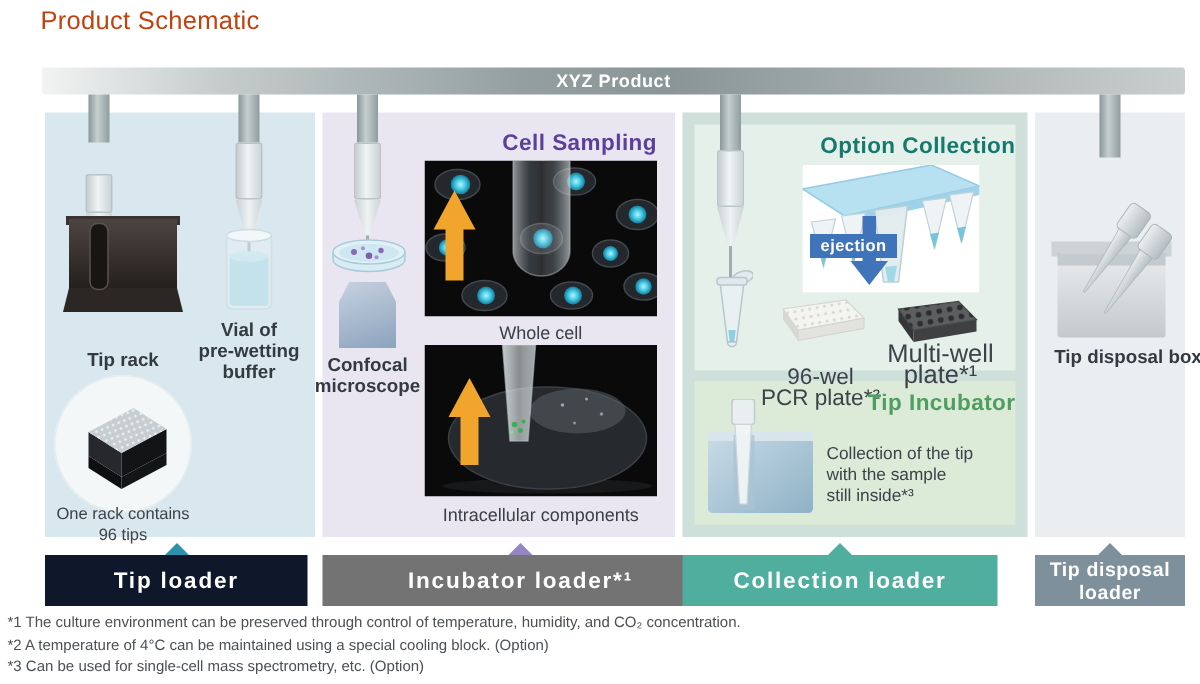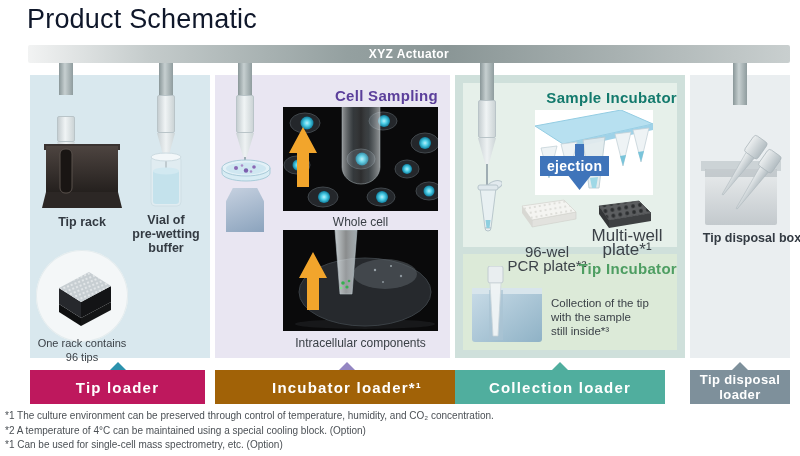--- a/index.html
+++ b/index.html
@@ -1,21 +1,21 @@
 <!DOCTYPE html>
 <html><head>
 <meta charset="utf-8">
 <style>
   html,body { margin:0; padding:0; background:#ffffff; }
   #app { position:relative; width:800px; height:456px; background:#ffffff;
          font-family:"Liberation Sans", sans-serif; overflow:hidden; }
   .abs { position:absolute; }
   .preline { white-space:pre-line; }
 
-  #page-title { left:27px; top:4px; font-size:27px; color:#0f172a; letter-spacing:.2px; }
+  #page-title { left:27px; top:4px; font-size:17px; color:#c2410c; letter-spacing:.2px; }
 
   #actuator-bar { left:28px; top:45px; width:762px; height:18px; border-radius:2px;
     background:linear-gradient(90deg,#f2f3f3 0%,#c4cbcb 16%,#94a0a0 42%,#8a9696 55%,#a9b2b2 78%,#c9cfcf 100%);
     display:flex; align-items:center; justify-content:center;
     color:#ffffff; font-weight:bold; font-size:12px; letter-spacing:.4px; }
 
   .rod { position:absolute; width:14px; top:63px;
     background:linear-gradient(90deg,#899698,#c6cfd0 42%,#8f9c9e); }
   .pip-body { position:absolute; width:18px; box-sizing:border-box;
     background:linear-gradient(90deg,#c6ced1,#f0f4f5 45%,#ccd4d6); border:1px solid #b9c4c8; border-radius:2px; }
@@ -45,46 +45,46 @@
   #microscope-body { left:226px; top:188px; width:38px; height:44px;
     background:linear-gradient(160deg,#c6d1e0,#8ba3bd);
     clip-path:polygon(18% 0,82% 0,100% 30%,100% 100%,0 100%,0 30%); }
 
   .banner { position:absolute; top:370px; height:34px; display:flex; align-items:center;
     justify-content:center; color:#fff; font-weight:bold; font-size:15px; letter-spacing:1.2px;
     text-align:center; }
   .banner .notch { position:absolute; top:-8px; left:50%; margin-left:-8px; width:0; height:0;
     border-left:8px solid transparent; border-right:8px solid transparent;
     border-bottom:8px solid currentColor; color:inherit; }
-  #banner-tip       { left:30px;  width:175px; background:#be185d; }
+  #banner-tip       { left:30px;  width:175px; background:#0f172a; }
   #banner-tip .notch { color:#2b92ad; }
-  #banner-incubator { left:215px; width:264px; background:#a16207; }
+  #banner-incubator { left:215px; width:264px; background:#737373; }
   #banner-incubator .notch { color:#9486c2; }
   #banner-collection{ left:455px; width:210px; background:#50ae9e; }
   #banner-collection .notch { color:#50ae9e; }
   #banner-disposal  { left:690px; width:100px; background:#7e909b; font-size:13px;
                       line-height:15px; letter-spacing:.4px; }
   #banner-disposal .notch { color:#7e909b; }
 
   #ejection-label { left:540px; top:156px; background:#3f74ba; color:#fff; font-weight:bold;
-    font-size:14px; padding:2px 7px; letter-spacing:.3px; }
+    font-size:11px; padding:2px 7px; letter-spacing:.3px; }
 
   #footnotes { left:5px; top:409px; font-size:10px; line-height:14.5px; color:#4b5055; }
 
   svg { display:block; }
 </style>
 </head>
 <body>
 
 <div id="app">
 
   <div id="page-title" class="abs">Product Schematic</div>
 
   <div id="actuator-bar" class="abs">
-    <span>XYZ Actuator</span>
+    <span>XYZ Product</span>
   </div>
 
   <div id="panel-tip-loader" class="panel"></div>
   <div id="panel-incubator" class="panel"></div>
   <div id="panel-collection" class="panel"></div>
   <div id="panel-disposal" class="panel"></div>
   <div id="sub-sample" class="subpanel"></div>
   <div id="sub-tipcol" class="subpanel"></div>
 
   <div class="rod" style="left:59px;height:32px"></div>
@@ -122,21 +122,21 @@
     <rect x="18" y="5" width="12" height="44" rx="5" fill="#191513" stroke="#5a524d" stroke-width="1"></rect>
   </svg>
 
   <svg class="abs" style="left:145px;top:150px" width="42" height="62" viewBox="0 0 42 62">
     <rect x="8" y="20" width="26" height="34" rx="3" fill="#a6d6e6"></rect>
     <ellipse cx="21" cy="21" rx="13" ry="3.5" fill="#bfe3ee"></ellipse>
     <rect x="6" y="6" width="30" height="50" rx="4" fill="#e9f1f5" opacity="0.45" stroke="#c3d5dc"></rect>
     <ellipse cx="21" cy="7" rx="15" ry="4" fill="#f2f7f9" stroke="#ccdbe1"></ellipse>
   </svg>
 
-  <div class="lbl" style="left:42px;width:80px;top:215px">Tip rack</div>
+  <div class="lbl" style="left:42px;width:80px;top:233px">Tip rack</div>
   <div class="lbl preline" style="left:126px;width:80px;top:213px">Vial of
 pre-wetting
 buffer</div>
 
   <div id="circle-badge" class="abs"></div>
   <svg class="abs" style="left:49px;top:266px" width="66" height="60" viewBox="0 0 66 60">
     <defs>
         <pattern id="rpdots" width="4" height="4" patternUnits="userSpaceOnUse" patternTransform="rotate(-22)">
       <circle cx="2" cy="2" r="0.9" fill="#eef1f2"></circle>
         </pattern>
@@ -158,20 +158,22 @@
     <ellipse cx="26" cy="10" rx="24" ry="8" fill="#e3f1f7" stroke="#a9cbd9"></ellipse>
     <ellipse cx="26" cy="10.5" rx="20" ry="6" fill="#cfe7f1"></ellipse>
     <circle cx="16" cy="10" r="2" fill="#8a68b4"></circle>
       <circle cx="26" cy="12.5" r="2.2" fill="#7d5fae"></circle>
     <circle cx="34" cy="9" r="1.8" fill="#8a68b4"></circle>
       <circle cx="22" cy="7.5" r="1.3" fill="#a98cc8"></circle>
     <circle cx="31" cy="13.5" r="1.3" fill="#a98cc8"></circle>
   </svg>
 
   <div id="microscope-body" class="abs"></div>
+  <div class="lbl preline" style="left:205px;width:80px;top:236px">Confocal
+microscope</div>
 
   <svg class="abs" style="left:283px;top:107px" width="155" height="104" viewBox="0 0 155 104">
     <defs>
       <radialGradient id="nucg">
           <stop offset="0" stop-color="#b8f0fa"></stop>
           <stop offset="0.45" stop-color="#4fd0e8"></stop>
           <stop offset="1" stop-color="#0f7e9e"></stop>
         </radialGradient>
       <linearGradient id="tbg" x1="0" y1="0" x2="1" y2="0">
         <stop offset="0" stop-color="#eef3f5" stop-opacity="0.6"></stop>
@@ -227,21 +229,21 @@
       <circle cx="100" cy="52" r="1" fill="#8d969c"></circle>
     <polygon points="52,0 74,0 69,64 57,64" fill="url(#ppg)" stroke="#b6c1c6" stroke-opacity="0.6"></polygon>
     <circle cx="60" cy="53" r="1.8" fill="#35b14e"></circle>
       <circle cx="64" cy="57" r="1.6" fill="#35b14e"></circle>
     <circle cx="58" cy="58" r="1.3" fill="#7fe08f"></circle>
       <circle cx="66" cy="51" r="1.3" fill="#35b14e"></circle>
     <polygon points="30,22 44,48 36,48 36,80 24,80 24,48 16,48" fill="#f2a52c"></polygon>
   </svg>
   <div class="cap" style="left:283px;width:155px;top:336px">Intracellular components</div>
 
-  <div class="sect" style="left:463px;width:214px;top:89px;color:#137a6d">Sample Incubator</div>
+  <div class="sect" style="left:463px;width:214px;top:89px;color:#137a6d">Option Collection</div>
 
   <svg class="abs" style="left:472px;top:178px" width="30" height="62" viewBox="0 0 30 62">
     <ellipse cx="23" cy="7" rx="7.5" ry="4" fill="#e2eaee" stroke="#b8c6cc" transform="rotate(-18 23 7)"></ellipse>
     <polygon points="8,10 24,10 19,50 13,50" fill="#e9f0f3" opacity="0.92" stroke="#b5c4ca"></polygon>
     <path d="M13,50 a3,3 0 0 0 6,0 z" fill="#e9f0f3" stroke="#b5c4ca"></path>
     <polygon points="13.5,42 18.5,42 17.5,50 14.5,50" fill="#8ecfdf"></polygon>
     <rect x="6" y="7" width="20" height="5" rx="2" fill="#dfe8ec" stroke="#b8c6cc"></rect>
   </svg>
 
   <svg class="abs" style="left:535px;top:110px" width="118" height="85" viewBox="0 0 118 85">
@@ -350,16 +352,16 @@
   </div>
   <div id="banner-disposal" class="banner">
     <span class="notch"></span>
     <span class="preline">Tip disposal
 loader</span>
   </div>
 
   <div id="footnotes" class="abs">
     <div>*1 The culture environment can be preserved through control of temperature, humidity, and CO₂ concentration.</div>
     <div>*2 A temperature of 4°C can be maintained using a special cooling block. (Option)</div>
-    <div>*1 Can be used for single-cell mass spectrometry, etc. (Option)</div>
+    <div>*3 Can be used for single-cell mass spectrometry, etc. (Option)</div>
   </div>
 
 </div>
 
 </body></html>

